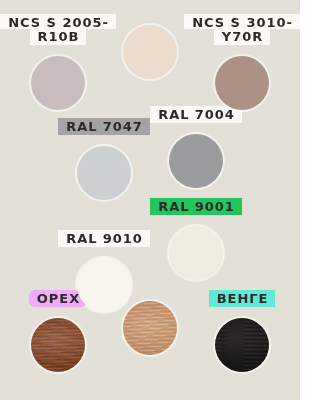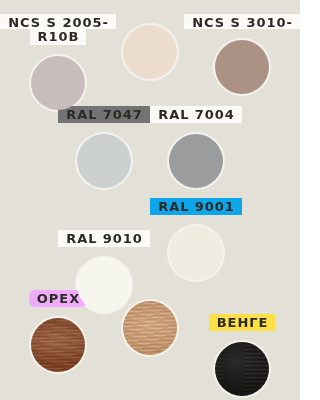--- a/index.html
+++ b/index.html
@@ -157,33 +157,34 @@
 
     <div class="swatch-cell">
       <div class="swatch-circle-wrap" style="background: rgb(244, 242, 236);">
         <div class="swatch-circle" style="background-color: rgb(236, 220, 205);"></div>
       </div>
     </div>
 
     <div class="swatch-cell">
       <div class="label-stack">
         <span class="lbl-seg seg-top" style="background-color: rgb(251, 250, 247); color: rgb(44, 42, 38);">NCS S 3010-</span>
+        <span class="lbl-seg seg-bottom" style="background-color: rgb(251, 250, 247); color: rgb(44, 42, 38);">Y70R</span>
       </div>
       <div class="swatch-circle-wrap" style="background: rgb(244, 242, 236);">
         <div class="swatch-circle" style="background-color: rgb(171, 146, 133);"></div>
       </div>
     </div>
 
   </div>
 
   <div class="swatch-row">
 
     <div class="swatch-cell">
       <div class="label-stack">
-        <span class="lbl-seg seg-top seg-bottom" style="background-color: #737373; color: rgb(44, 42, 38);">RAL 7047</span>
+        <span class="lbl-seg seg-top seg-bottom" style="background-color: #a3a3a3; color: rgb(44, 42, 38); margin-top: 12px;">RAL 7047</span>
       </div>
       <div class="swatch-circle-wrap" style="background: rgb(244, 242, 236);">
         <div class="swatch-circle" style="background-color: rgb(205, 208, 209);"></div>
       </div>
     </div>
 
     <div class="swatch-cell">
       <div class="label-stack">
         <span class="lbl-seg seg-top seg-bottom" style="background-color: rgb(251, 250, 247); color: rgb(44, 42, 38);">RAL 7004</span>
       </div>
@@ -202,21 +203,21 @@
       <div class="label-stack">
         <span class="lbl-seg seg-top seg-bottom" style="background-color: rgb(251, 250, 247); color: rgb(44, 42, 38); margin-top: 32px;">RAL 9010</span>
       </div>
       <div class="swatch-circle-wrap" style="background: rgb(244, 242, 236);">
         <div class="swatch-circle" style="background-color: rgb(246, 246, 238);"></div>
       </div>
     </div>
 
     <div class="swatch-cell">
       <div class="label-stack">
-        <span class="lbl-seg seg-top seg-bottom" style="background-color: #0ea5e9; color: rgb(44, 42, 38);">RAL 9001</span>
+        <span class="lbl-seg seg-top seg-bottom" style="background-color: #22c55e; color: rgb(44, 42, 38);">RAL 9001</span>
       </div>
       <div class="swatch-circle-wrap" style="background: rgb(244, 242, 236);">
         <div class="swatch-circle" style="background-color: rgb(238, 236, 224);"></div>
       </div>
     </div>
 
   </div>
 
   <div class="swatch-row">
 
@@ -234,21 +235,21 @@
     <div class="swatch-cell">
       <div class="swatch-circle-wrap" style="background: rgb(244, 242, 236);">
         <div class="swatch-circle" style="background-color: rgb(200, 147, 103);">
           <span class="grain oak"></span>
         </div>
       </div>
     </div>
 
     <div class="swatch-cell">
       <div class="label-stack">
-        <span class="lbl-seg seg-top seg-bottom" style="background-color: #fde047; color: rgb(44, 42, 38); margin-top: 24px;">Венге</span>
+        <span class="lbl-seg seg-top seg-bottom" style="background-color: #5eead4; color: rgb(44, 42, 38);">Венге</span>
       </div>
       <div class="swatch-circle-wrap" style="background: rgb(244, 242, 236);">
         <div class="swatch-circle" style="background-color: rgb(28, 27, 25);">
           <span class="grain wenge"></span>
         </div>
       </div>
     </div>
 
   </div>
 

